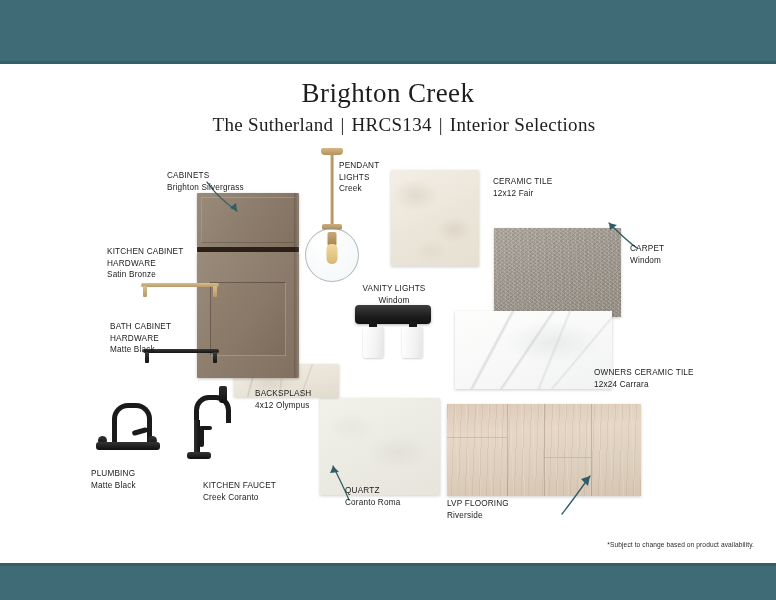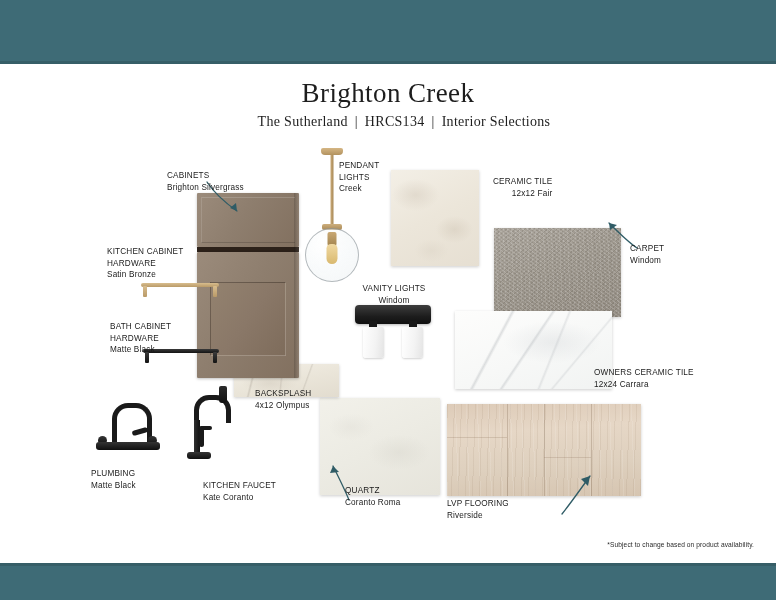--- a/index.html
+++ b/index.html
@@ -20,21 +20,21 @@
   .band-top:after{bottom:0;}
   .band-bottom:after{top:0;}
 
   
   .title-wrap{position:absolute;left:0;top:78px;width:776px;text-align:center;}
   .title{
     font-family:"Liberation Serif",serif;font-size:27px;color:#1d1d1d;
     letter-spacing:.4px;line-height:1.15;
   }
   .subtitle{
-    font-family:"Liberation Serif",serif;font-size:14px;color:#1d1d1d;
+    font-family:"Liberation Serif",serif;font-size:19px;color:#1d1d1d;
     letter-spacing:.3px;margin-top:5px;margin-left:32px;
   }
   .subtitle .sep{padding:0 7px;}
 
   
   .lbl{position:absolute;color:#1b1b1b;font-size:8.2px;line-height:1.42;letter-spacing:.18px;}
   .lbl .cap{text-transform:uppercase;white-space:pre-line;}
   .lbl .sub{white-space:pre-line;}
   .lbl.center{text-align:center;}
 
@@ -314,21 +314,21 @@
     <div class="cap">PENDANT
 LIGHTS</div>
     <div class="sub">Creek</div>
   </div>
 
   <div class="lbl center" style="left:352px;top:283px;width:84px;">
     <div class="cap">VANITY LIGHTS</div>
     <div class="sub">Windom</div>
   </div>
 
-  <div class="lbl" style="left:493px;top:176px;text-align:right;">
+  <div class="lbl" style="left:493px;top:176px;">
     <div class="cap">CERAMIC TILE</div>
     <div class="sub">12x12 Fair</div>
   </div>
 
   <div class="lbl" style="left:630px;top:243px;">
     <div class="cap">CARPET</div>
     <div class="sub">Windom</div>
   </div>
 
   <div class="lbl" style="left:594px;top:367px;">
@@ -346,21 +346,21 @@
     <div class="sub">Coranto Roma</div>
   </div>
 
   <div class="lbl" style="left:91px;top:468px;">
     <div class="cap">PLUMBING</div>
     <div class="sub">Matte Black</div>
   </div>
 
   <div class="lbl" style="left:203px;top:480px;">
     <div class="cap">KITCHEN FAUCET</div>
-    <div class="sub">Kate Coranto</div>
+    <div class="sub">Creek Coranto</div>
   </div>
 
   <div class="lbl" style="left:447px;top:498px;">
     <div class="cap">LVP FLOORING</div>
     <div class="sub">Riverside</div>
   </div>
 
   <div class="foot">*Subject to change based on product availability.</div>
 
 </div>

